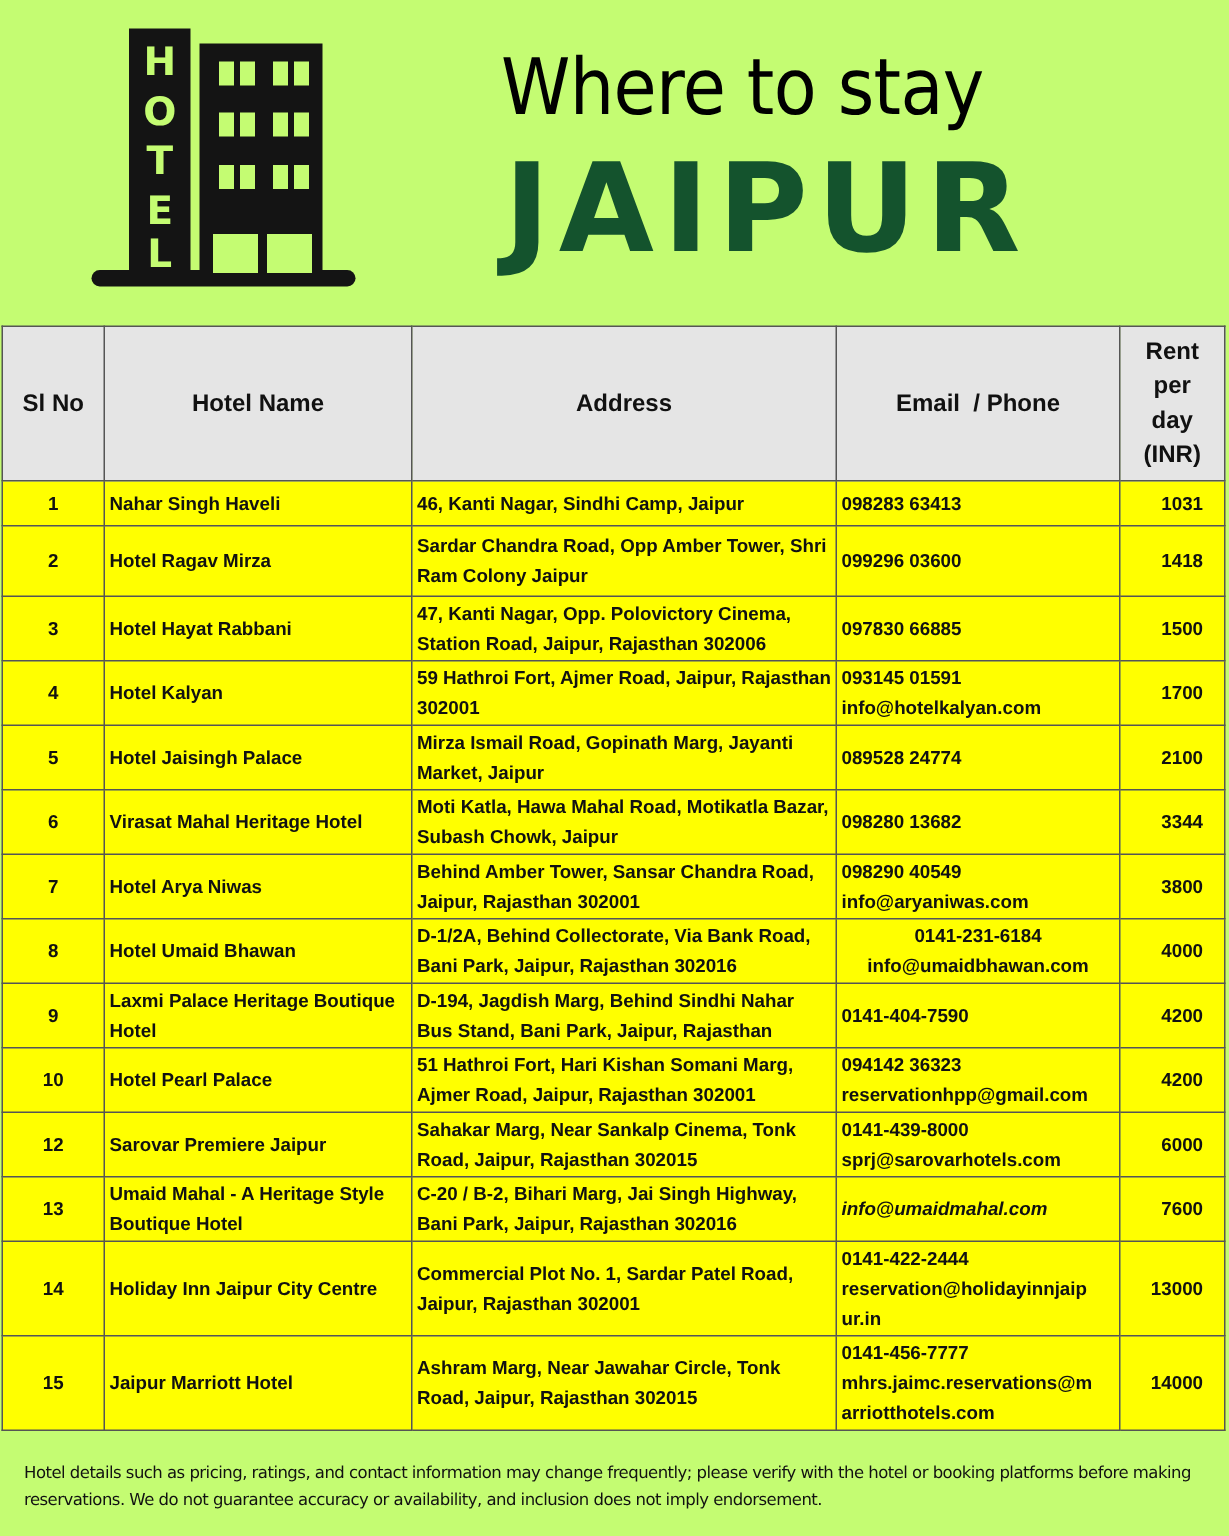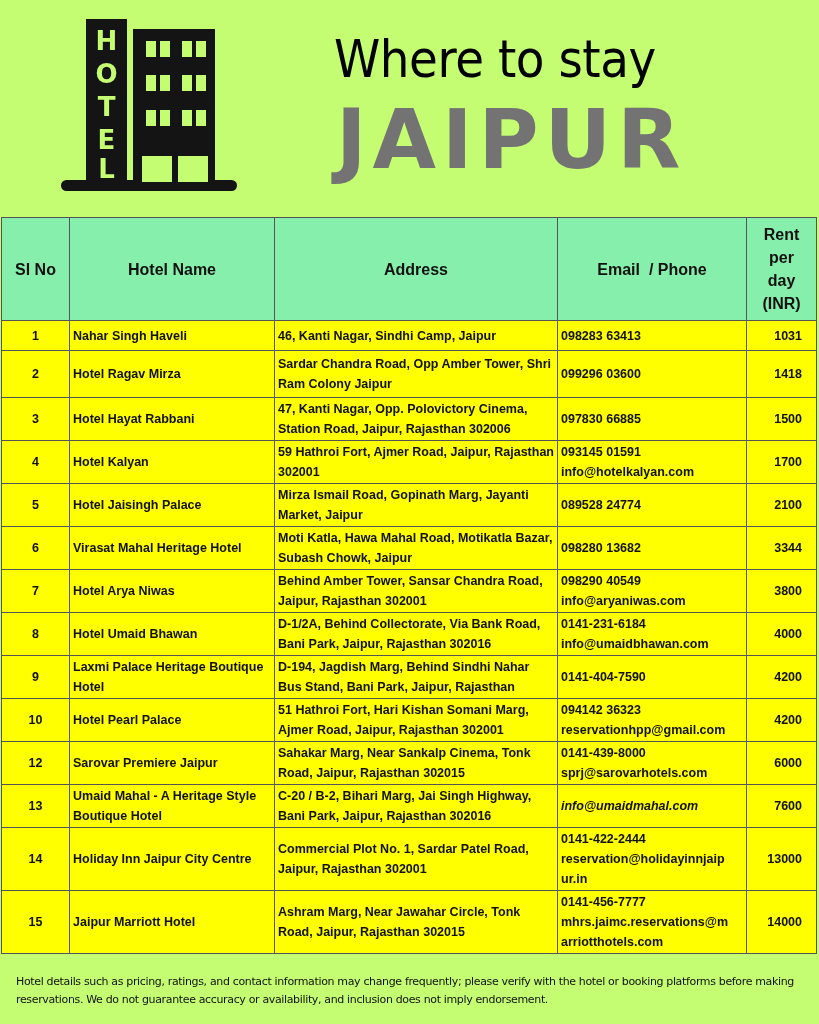--- a/index.html
+++ b/index.html
@@ -4,25 +4,25 @@
 <style>
   * { box-sizing: border-box; margin: 0; padding: 0; }
   html, body { width: 819px; height: 1024px; overflow: hidden; }
   body { background: #c4fc72; font-family: "Liberation Sans", sans-serif; position: relative; }
 
   .header { position: absolute; left: 0; top: 0; width: 819px; height: 215px; background: #c4fc72; }
   .logo { position: absolute; left: 56px; top: 18px; width: 186px; height: 174px; }
   .title-1 { position: absolute; left: 334px; top: 24px; width: 400px; text-align: left;
     font-family: "DejaVu Sans", sans-serif; font-size: 52px; color: #000; letter-spacing: -0.5px; line-height: 70px; font-weight: normal; transform: scaleX(0.9); transform-origin: left; }
   .title-2 { position: absolute; left: 336px; top: 90px; width: 400px;
-    font-family: "DejaVu Sans", sans-serif; font-size: 82px; font-weight: bold; color: #737373; line-height: 100px; letter-spacing: 6px; }
+    font-family: "DejaVu Sans", sans-serif; font-size: 82px; font-weight: bold; color: #14532d; line-height: 100px; letter-spacing: 6px; }
 
   table.hotels { position: absolute; left: 1px; top: 217px; width: 815px; border-collapse: collapse; table-layout: fixed; }
   table.hotels th, table.hotels td { border: 1px solid #555; font-family: "Liberation Sans", sans-serif; font-weight: bold; color: #111; }
-  table.hotels th { background: #86efac; font-size: 16px; font-weight: bold; height: 103px; text-align: center; line-height: 23px; }
+  table.hotels th { background: #e5e5e5; font-size: 16px; font-weight: bold; height: 103px; text-align: center; line-height: 23px; }
   table.hotels td { background: #ffff00; font-size: 12.5px; padding: 1px 3px; vertical-align: middle; line-height: 20px; }
   td.c-no { text-align: center; }
   td.c-rent { text-align: right; padding-right: 14px !important; }
   .rent-hdr { white-space: pre-line; line-height: 23px; }
 
   .disclaimer { position: absolute; left: 16px; top: 973px; width: 790px;
     font-family: "DejaVu Sans", sans-serif; font-size: 11px; line-height: 17.5px; color: #111; letter-spacing: -0.35px; }
 </style>
 </head>
 <body>
@@ -128,21 +128,21 @@
         <td class="c-name">Hotel Arya Niwas</td>
         <td class="c-addr">Behind Amber Tower, Sansar Chandra Road, Jaipur, Rajasthan 302001</td>
         <td class="c-contact" style="white-space: pre-line;">098290 40549
 info@aryaniwas.com</td>
         <td class="c-rent">3800</td>
       </tr>
       <tr style="height: 41px;">
         <td class="c-no">8</td>
         <td class="c-name">Hotel Umaid Bhawan</td>
         <td class="c-addr">D-1/2A, Behind Collectorate, Via Bank Road, Bani Park, Jaipur, Rajasthan 302016</td>
-        <td class="c-contact" style="white-space: pre-line;">0141-231-6184
+        <td class="c-contact" style="white-space: pre-line; text-align: center;">0141-231-6184
 info@umaidbhawan.com</td>
         <td class="c-rent">4000</td>
       </tr>
       <tr style="height: 41px;">
         <td class="c-no">9</td>
         <td class="c-name">Laxmi Palace Heritage Boutique Hotel</td>
         <td class="c-addr">D-194, Jagdish Marg, Behind Sindhi Nahar Bus Stand, Bani Park, Jaipur, Rajasthan</td>
         <td class="c-contact" style="white-space: pre-line;">0141-404-7590</td>
         <td class="c-rent">4200</td>
       </tr>

